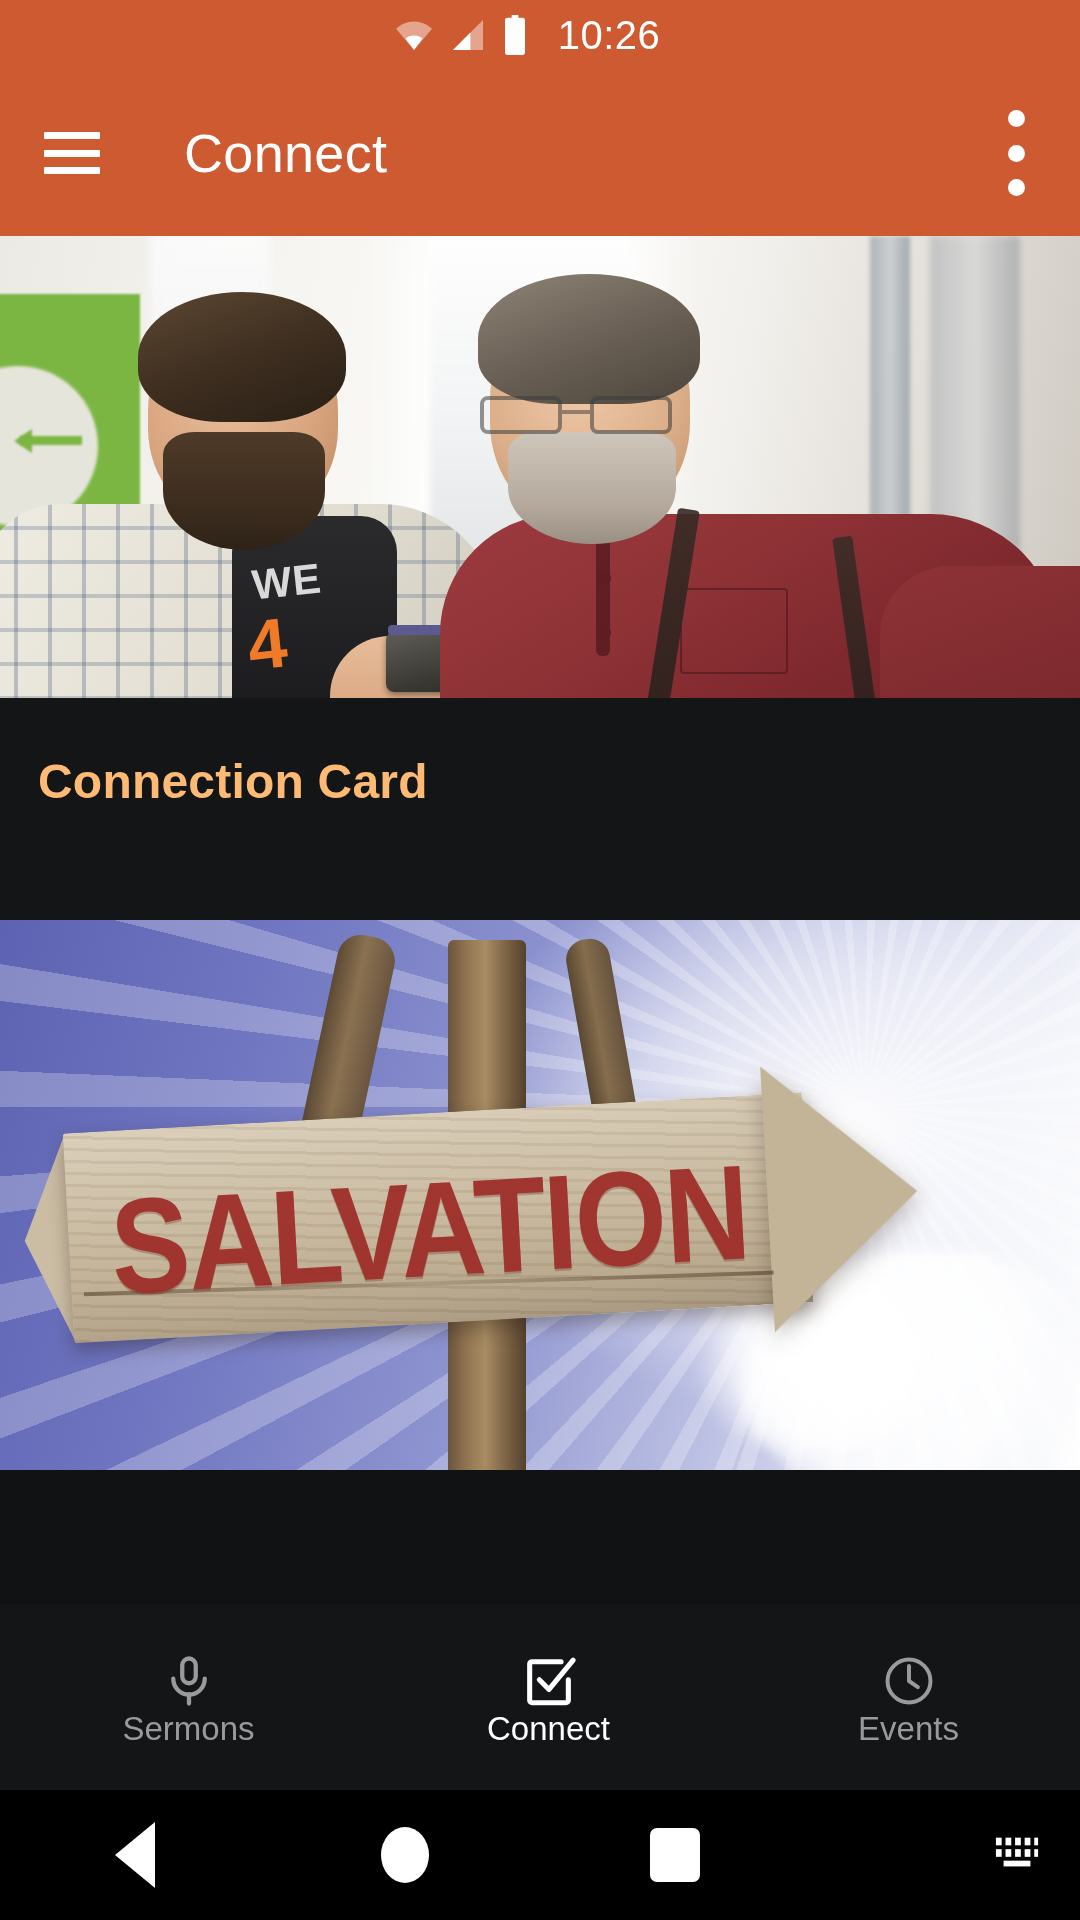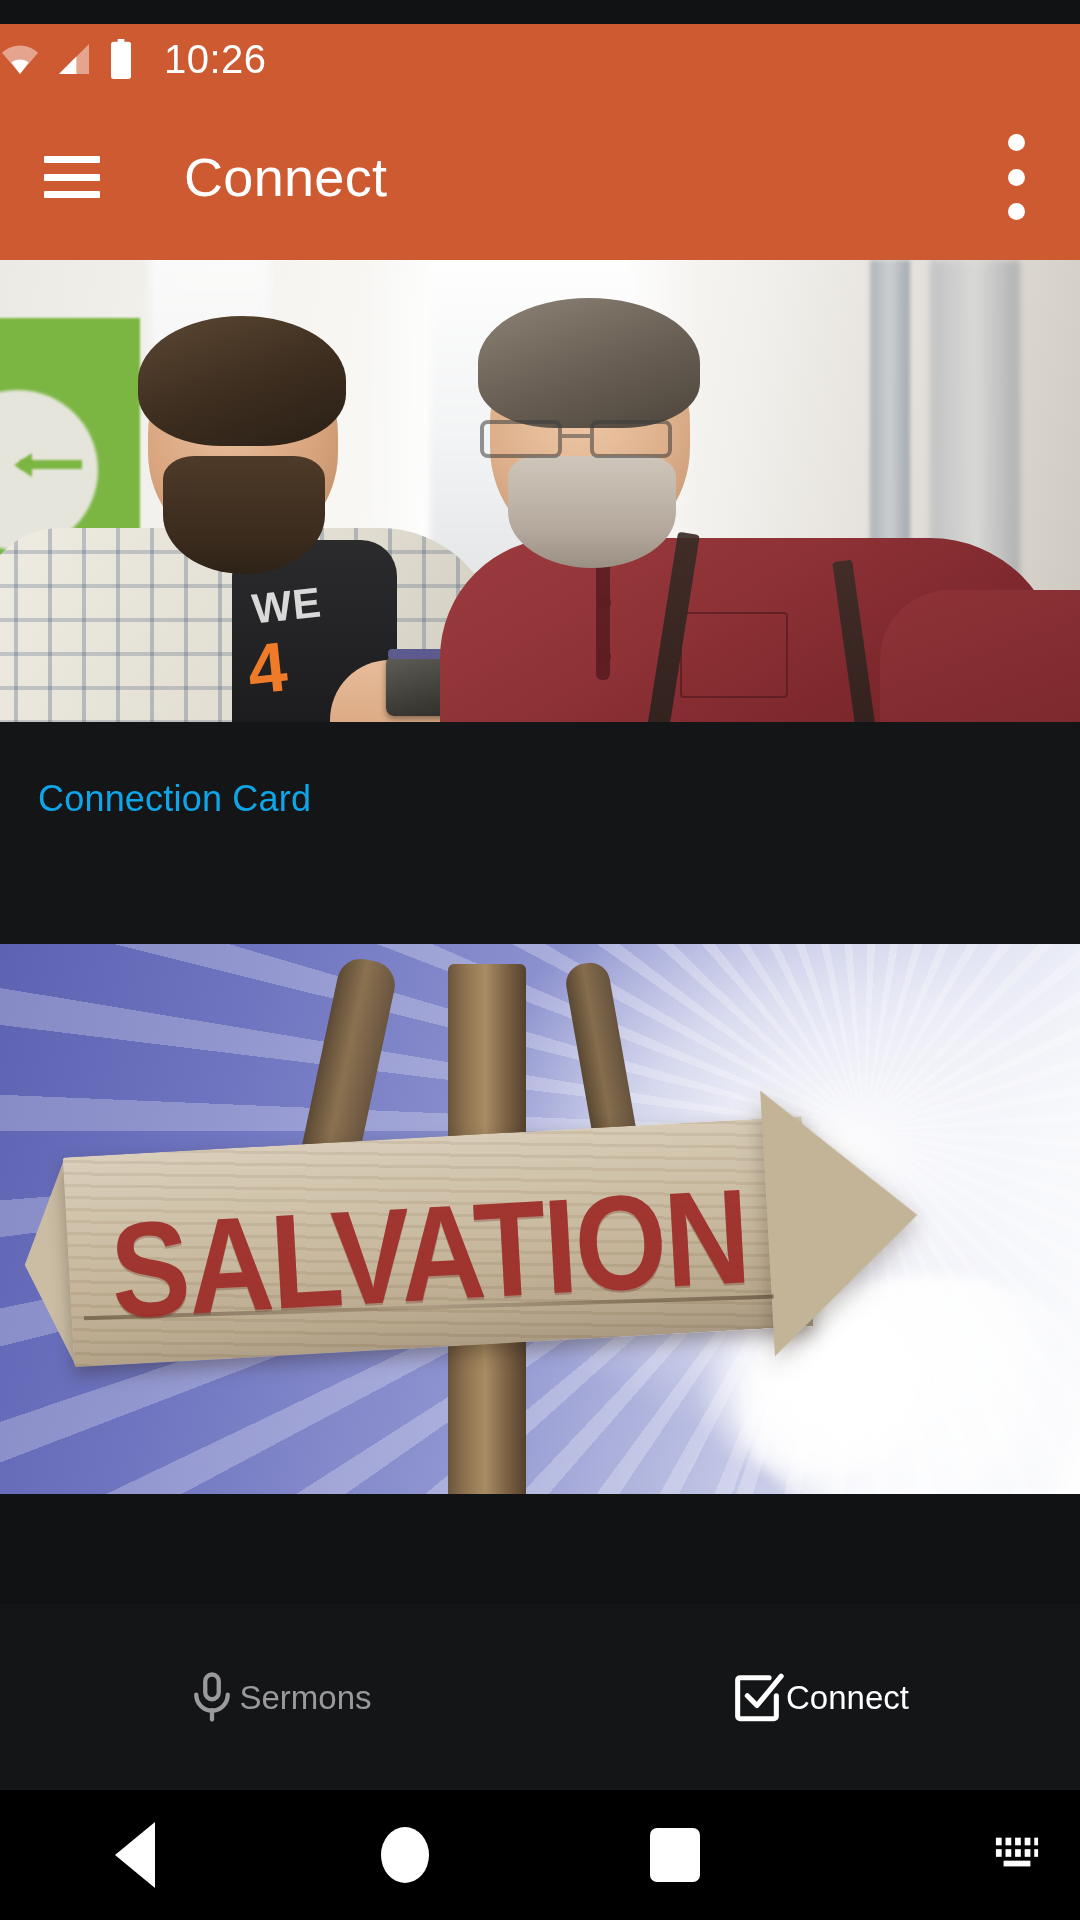--- a/index.html
+++ b/index.html
@@ -14,23 +14,22 @@
     position:relative;
     width:1080px; height:1920px;
     background:#111214;
     display:flex; flex-direction:column;
   }
 
   
   .status-bar {
     height:70px; flex:0 0 70px;
     background:#CE5A32;
-    display:flex; align-items:center; justify-content:flex-start;
+    display:flex; align-items:center; justify-content:center;
     padding-right:26px;
-    margin-top:24px;
   }
   .status-icons { display:flex; align-items:center; gap:14px; }
   .status-time {
     color:#fff; font-size:40px; letter-spacing:0.5px;
     margin-left:16px; line-height:1;
     font-family:"Liberation Sans", sans-serif;
   }
   .ic-wifi, .ic-signal, .ic-batt { display:block; }
 
   
@@ -239,21 +238,21 @@
     border-radius:70px 0 0 0;
     background:linear-gradient(160deg,#8e3337,#79272c);
   }
 
   
   .title-card {
     height:222px; background:#141517;
     display:flex; align-items:flex-start; padding:56px 0 0 38px;
   }
   .title-card h2 {
-    color:#0ea5e9; font-size:36px; font-weight:normal; letter-spacing:0.2px;
+    color:#fdba74; font-size:48px; font-weight:bold; letter-spacing:0.2px;
   }
 
   
   .salv-photo {
     position:relative; width:1080px; height:550px; overflow:hidden;
     background:#6b72b8;
   }
   .sv-sky {
     position:absolute; inset:0;
     background:
@@ -335,21 +334,21 @@
     transform:rotate(1.4deg);
   }
 
   
   .tab-bar {
     flex:0 0 186px; height:186px; background:#141517;
     display:flex; align-items:center;
   }
   .tab {
     flex:1 1 0; height:100%;
-    display:flex; flex-direction:row; align-items:center; justify-content:center;
+    display:flex; flex-direction:column; align-items:center; justify-content:center;
     cursor:pointer;padding-left:17px;
   }
   .tab .ic { height:62px; display:flex; align-items:center; justify-content:center; }
   .tab .lbl { font-size:33px; color:#9a9a9c; line-height:1; }
   .tab.active .lbl { color:#ffffff; }
 
   
   .nav-bar {
     flex:0 0 130px; height:130px; background:#000;
     display:flex; align-items:center; position:relative;
@@ -484,20 +483,29 @@
         <svg width="58" height="60" viewBox="0 0 24 24" fill="none" stroke="#ffffff" stroke-width="2.1" stroke-linecap="round" stroke-linejoin="round">
           <path d="M20 11.5V20a1 1 0 0 1-1 1H5a1 1 0 0 1-1-1V5a1 1 0 0 1 1-1h12"></path>
           <path d="M8 11.5l4 4L22 3.4"></path>
         </svg>
       </div>
       <div class="lbl">Connect</div>
     </div>
 
 
 
+    <div class="tab">
+      <div class="ic">
+        <svg width="56" height="58" viewBox="0 0 24 24" fill="none" stroke="#9a9a9c" stroke-width="1.7" stroke-linecap="round" stroke-linejoin="round">
+          <circle cx="12" cy="12" r="9.2"></circle>
+          <polyline points="12,5.6 12,12 15.8,14.6"></polyline>
+        </svg>
+      </div>
+      <div class="lbl">Events</div>
+    </div>
 
   </div>
 
   <div class="nav-bar">
     <div class="nav-btn">
         <div class="nav-back"></div>
       </div>
     <div class="nav-btn">
         <div class="nav-home"></div>
       </div>

